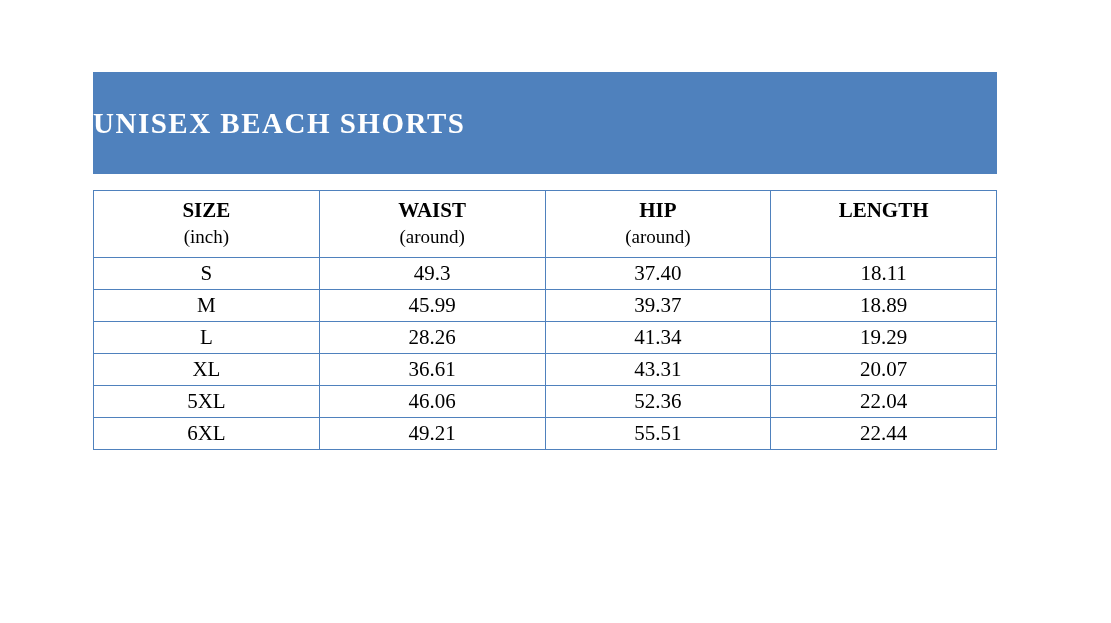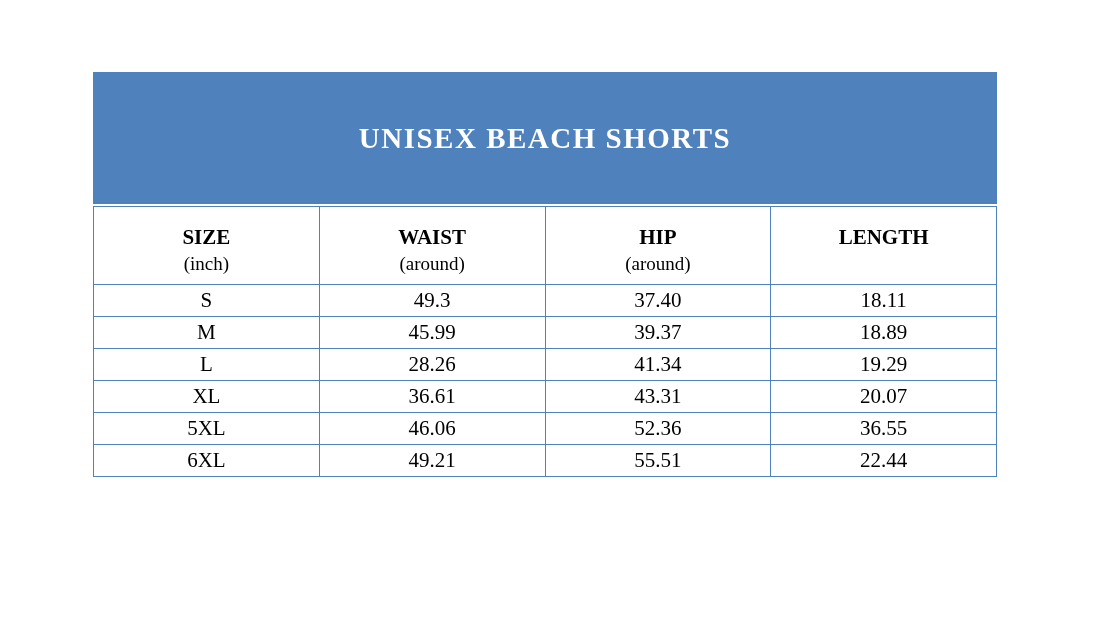--- a/index.html
+++ b/index.html
@@ -14,26 +14,25 @@
     font-family: "Liberation Serif", serif;
     color: #000000;
   }
   .chart-wrap {
     position: absolute;
     left: 93px;
     top: 72px;
     width: 904px;
   }
   .title-band {
-    height: 132px;
+    height: 102px;
     background: #4f81bd;
     display: flex;
     align-items: center;
-    justify-content: center;
-    margin-bottom: 2px;
+    margin-bottom: 16px;
   }
   .title-band .title-text {
     color: #ffffff;
     font-weight: bold;
     font-size: 29px;
     letter-spacing: 1.5px;
     white-space: nowrap;
   }
   table.size-table {
     width: 100%;
@@ -42,21 +41,21 @@
   }
   table.size-table th,
   table.size-table td {
     border: 1.4px solid #4f81bd;
     text-align: center;
     padding: 0;
   }
   table.size-table th {
     height: 61px;
     vertical-align: top;
-    padding-top: 16px;
+    padding-top: 5px;
     font-size: 21px;
   }
   .col-label {
     font-weight: bold;
     font-size: 21px;
     line-height: 1.35;
   }
   .col-sub {
     font-weight: normal;
     font-size: 19px;
@@ -121,21 +120,21 @@
       <tr>
         <td>XL</td>
         <td>36.61</td>
         <td>43.31</td>
         <td>20.07</td>
       </tr>
       <tr>
         <td>5XL</td>
         <td>46.06</td>
         <td>52.36</td>
-        <td>36.55</td>
+        <td>22.04</td>
       </tr>
       <tr>
         <td>6XL</td>
         <td>49.21</td>
         <td>55.51</td>
         <td>22.44</td>
       </tr>
     </tbody>
   </table>
 

